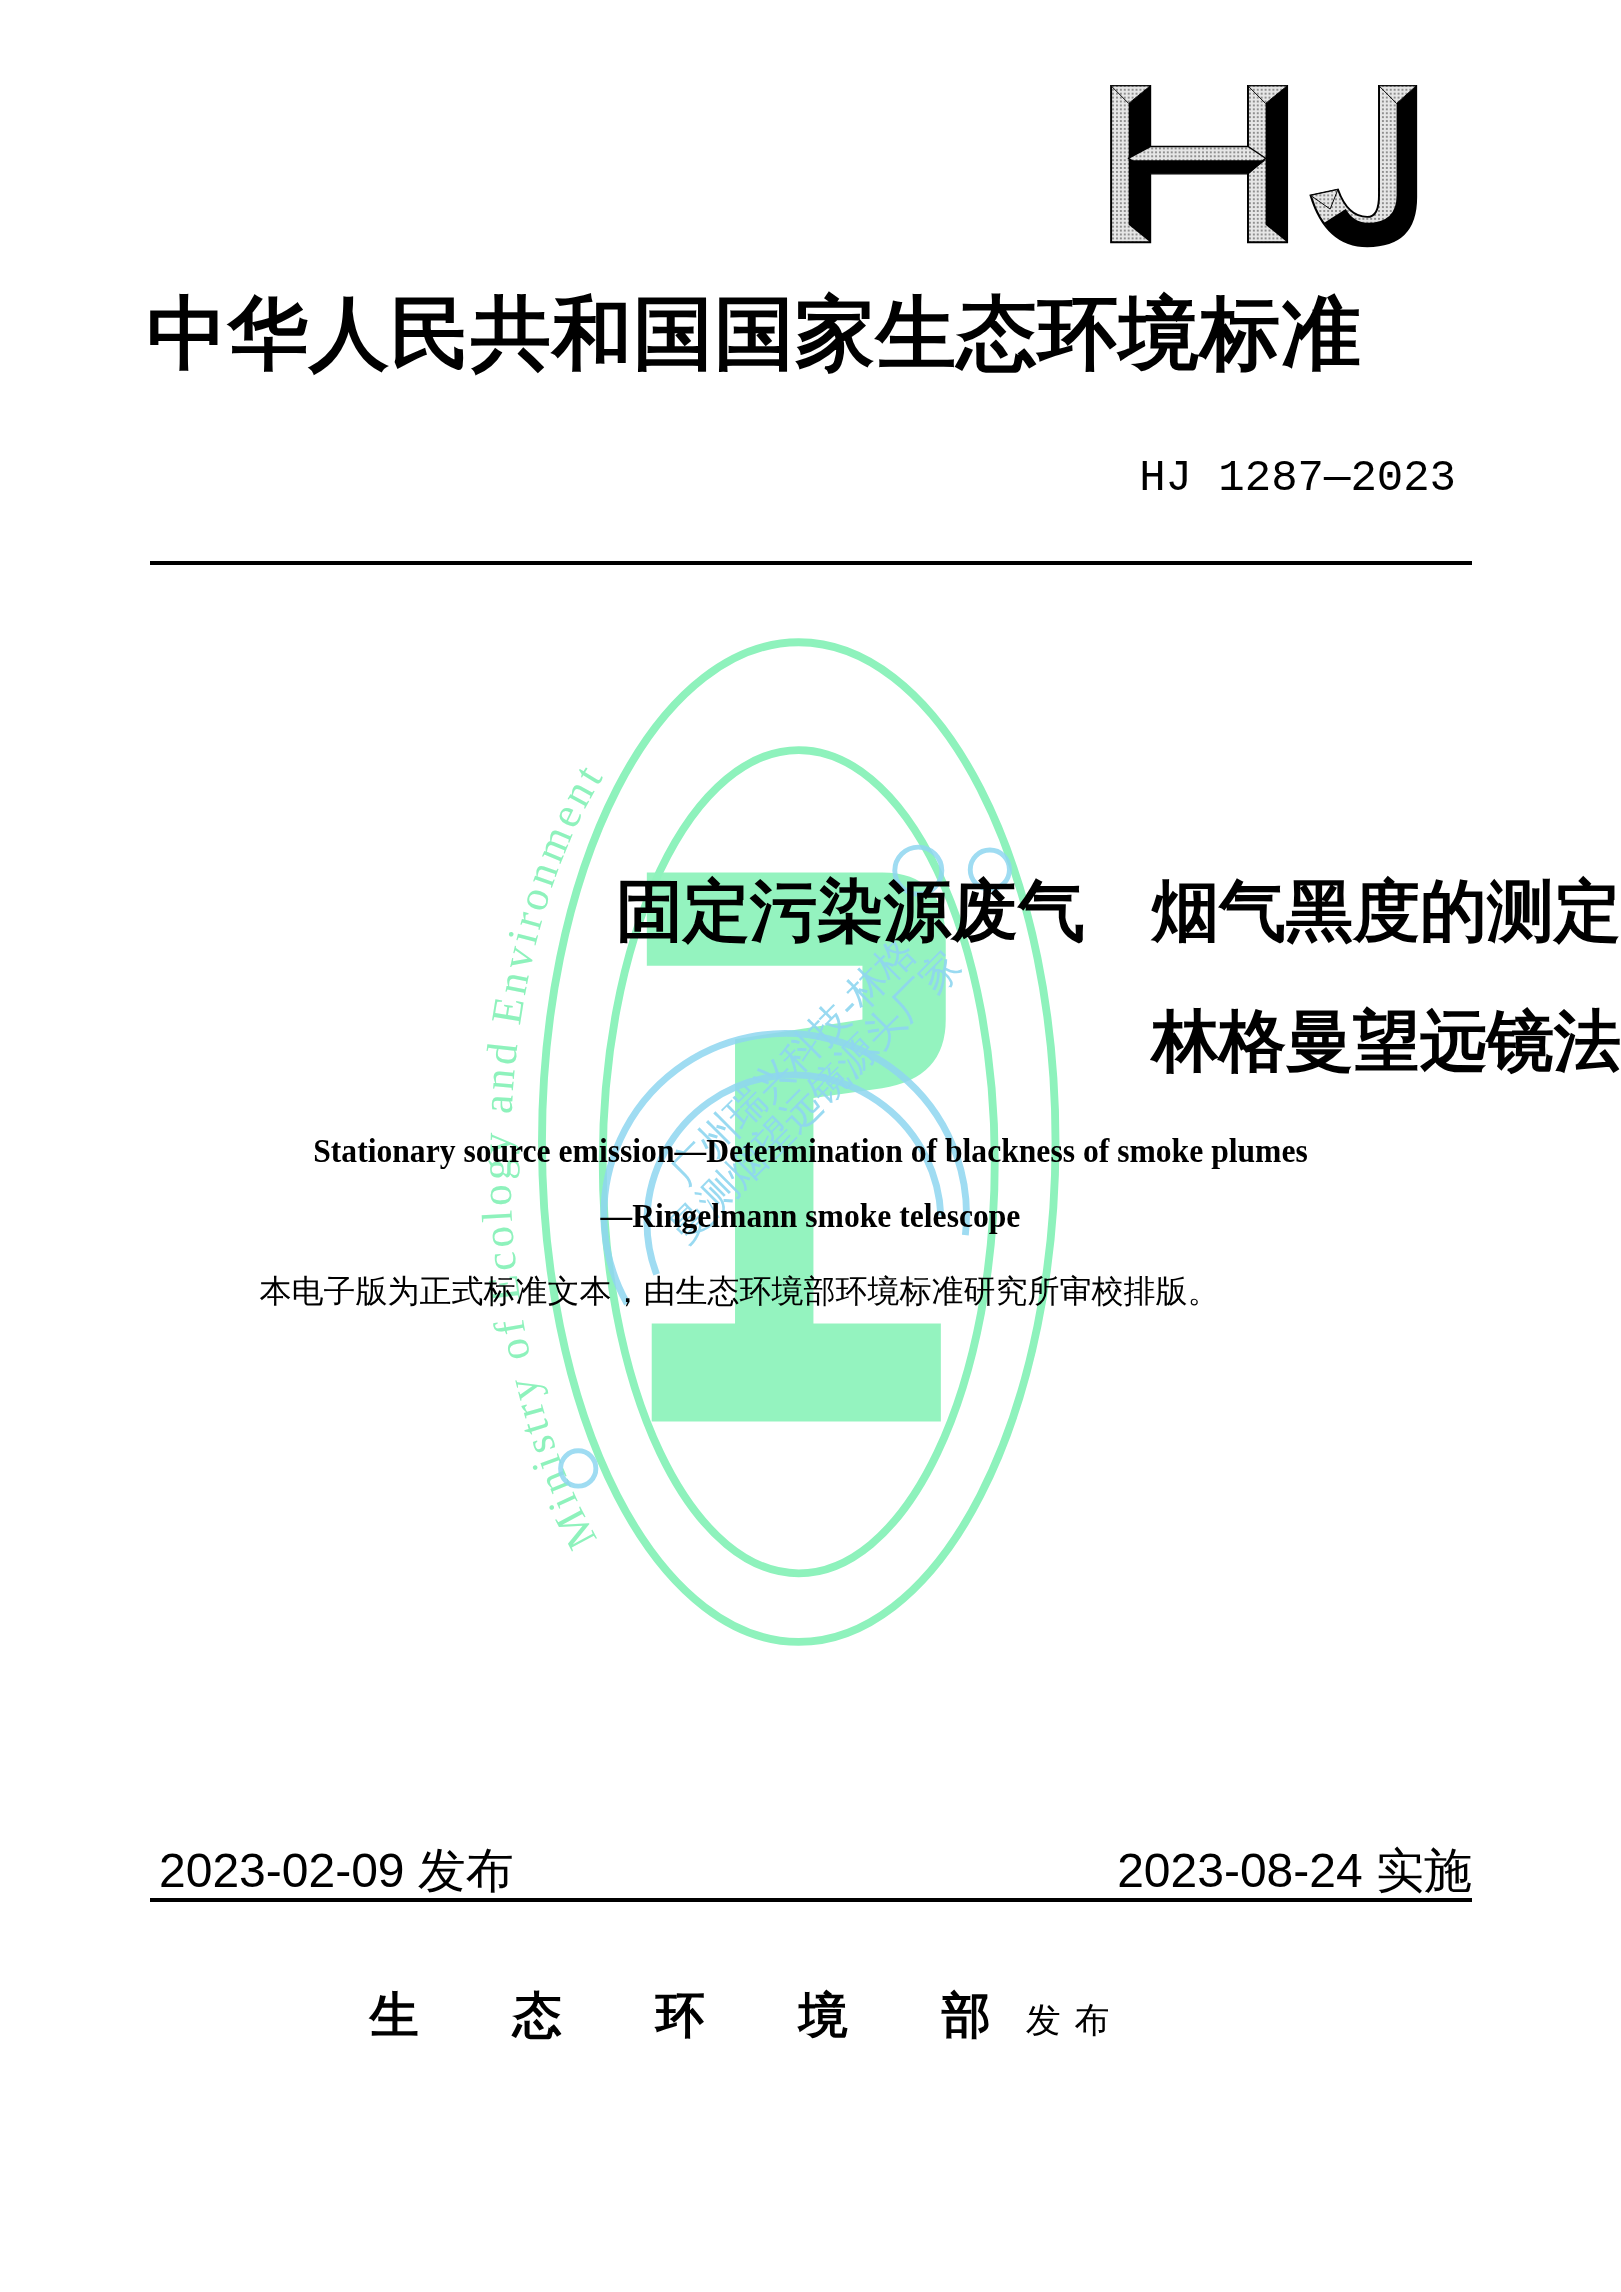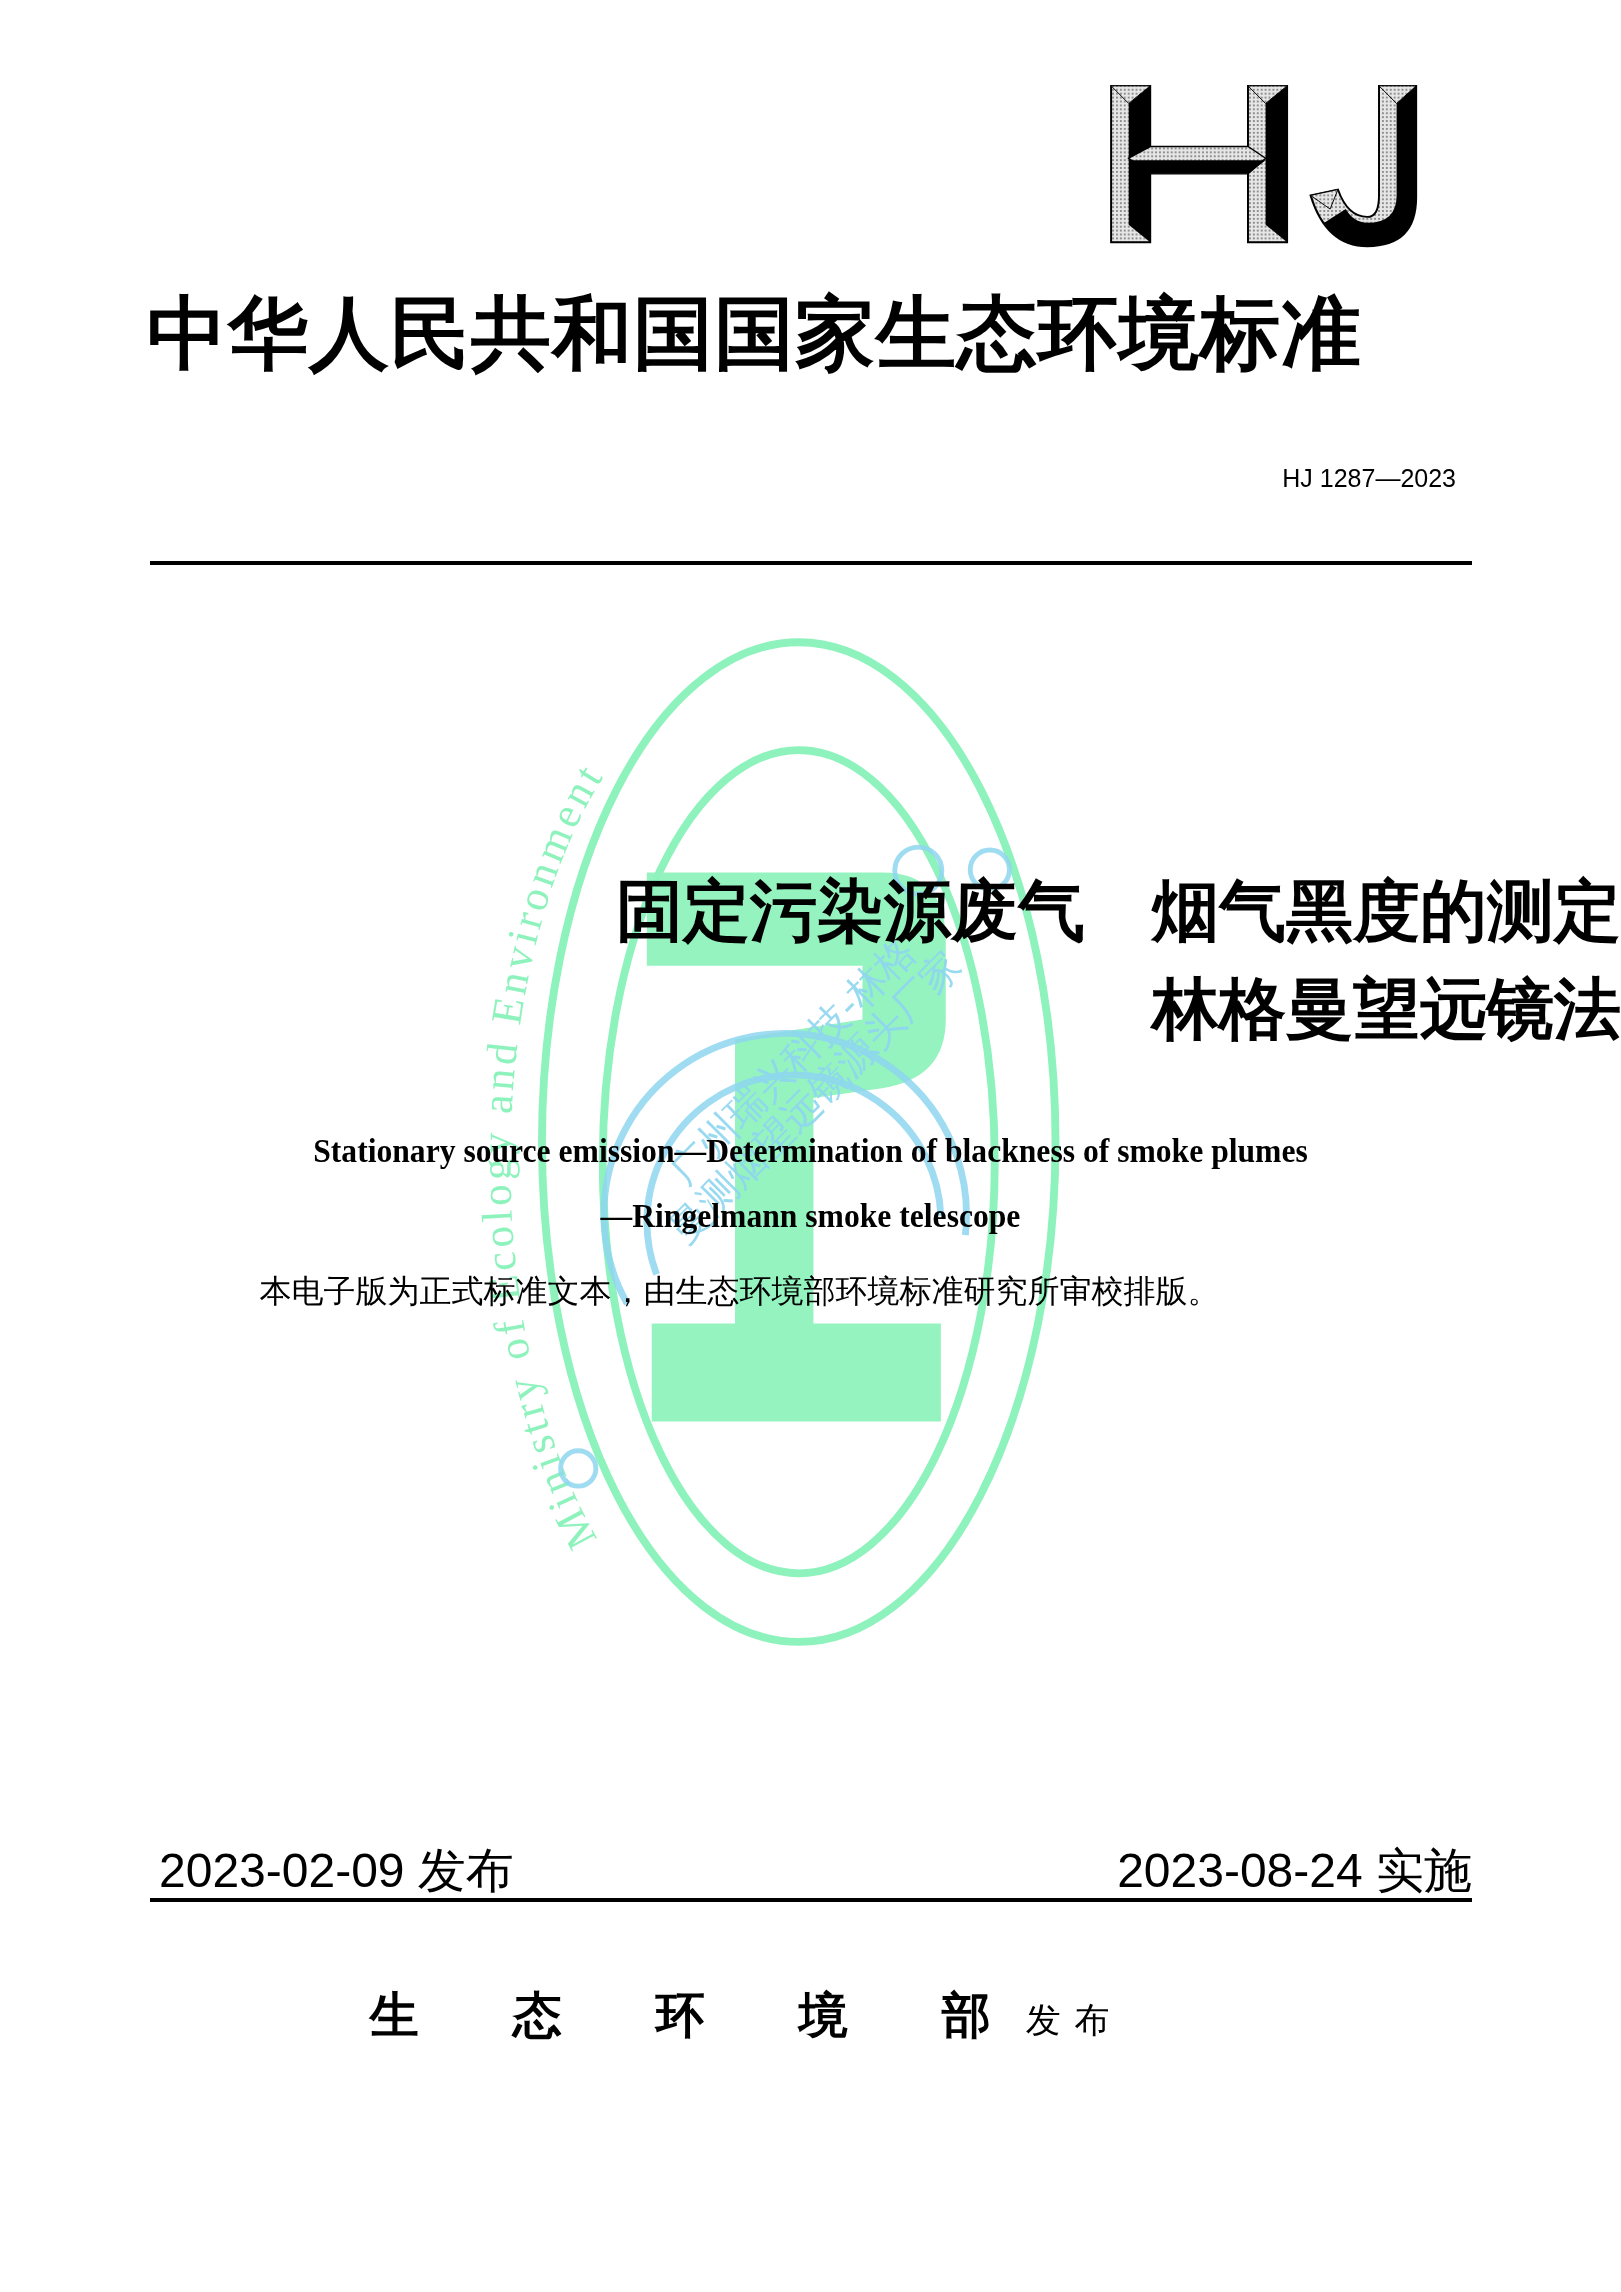--- a/index.html
+++ b/index.html
@@ -33,22 +33,22 @@
       font-weight: bold;
       font-size: 80px;
       letter-spacing: 1px;
       line-height: 98px;
       white-space: nowrap;
     }
 
     .std-number {
       right: 165px;
       top: 457px;
-      font-family: Liberation Sans, sans-serif;
-      font-size: 25px;
+      font-family: Liberation Mono, monospace;
+      font-size: 44px;
       line-height: 43px;
       white-space: nowrap;
     }
 
     .rule {
       left: 150px;
       width: 1322px;
       height: 3.9px;
       background: #000;
     }
@@ -66,21 +66,21 @@
       left: 0;
       width: 1621px;
       text-align: right;
       font-family: "DejaVu Sans", sans-serif;
       font-weight: bold;
       font-size: 67px;
       line-height: 78px;
       white-space: pre;
     }
     .doc-title-1 { top: 872px; }
-    .doc-title-2 { top: 970px; }
+    .doc-title-2 { top: 1002px; }
 
     .en-title {
       left: 0;
       width: 1621px;
       text-align: center;
       font-family: "Liberation Serif", serif;
       font-weight: bold;
       font-size: 34px;
       line-height: 43px;
       white-space: nowrap;

